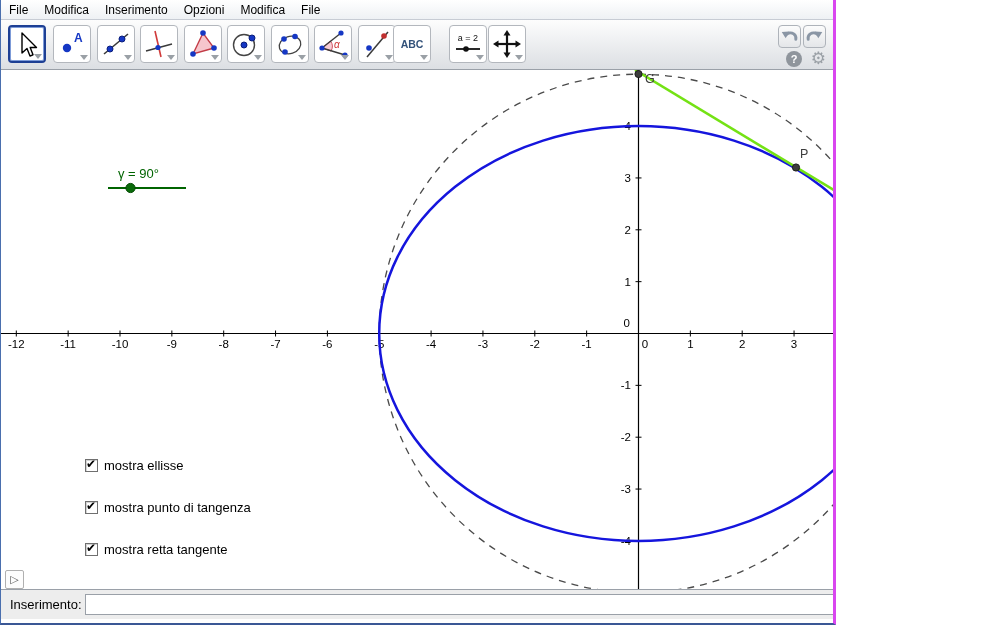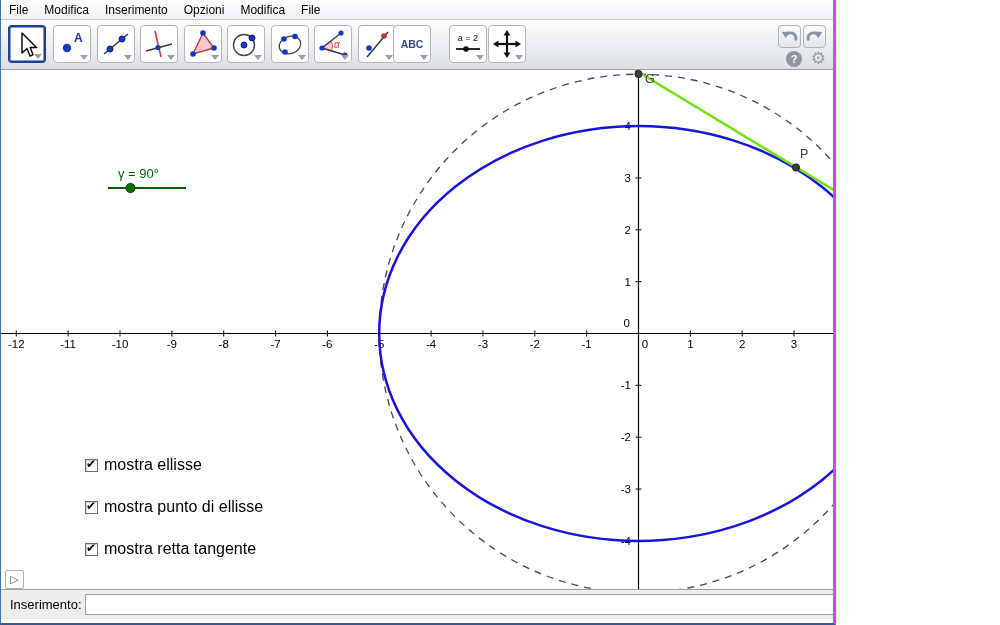--- a/index.html
+++ b/index.html
@@ -35,21 +35,21 @@
   #graphics { position:absolute; top:70px; left:0; width:998px; height:523px; background:#fff; }
   #gsvg { position:absolute; top:0; left:0; }
   .axis-label { font-size:11.5px; fill:#000; font-family:"Liberation Sans",sans-serif; }
   .pt-label { font-size:12.5px; fill:#3c3c3c; font-family:"Liberation Sans",sans-serif; }
 
   .cb-row { position:absolute; left:84px; height:16px; display:flex; align-items:center; }
   .cb-box { width:13px; height:13px; background:#fff; border:1px solid #6f6f6f;
             box-shadow:inset 1px 1px 0 #d4d4d4; position:relative; }
   .cb-check { position:absolute; left:0px; top:-3px; font-size:12px; color:#000; font-weight:bold;
               font-family:"DejaVu Sans", sans-serif; }
-  .cb-label { margin-left:6px; font-size:16px; color:#000; white-space:nowrap; }
+  .cb-label { margin-left:6px; font-size:13px; color:#000; white-space:nowrap; }
 
   #play-btn { position:absolute; left:4px; top:500px; width:19px; height:19px; background:#fdfdfd;
               border:1px solid #b0b0b0; border-radius:2px; font-size:11px; color:#555;
               text-align:center; line-height:17px; font-family:"DejaVu Sans",sans-serif; }
   #refresh-btn { position:absolute; left:982px; top:3px; width:17px; height:17px; }
 
   
   #inputbar { position:absolute; top:589px; left:0; width:100%; height:30px; background:#ededed;
               border-top:1px solid #9aa0a8; }
   #input-label { position:absolute; left:9px; top:0; height:30px; line-height:30px; font-size:13px; color:#000; }
@@ -291,21 +291,21 @@
         <div class="cb-row" style="top: 387px;">
           <span class="cb-box">
             <span class="cb-check">✔</span>
           </span>
           <span class="cb-label">mostra ellisse</span>
         </div>
         <div class="cb-row" style="top: 429px;">
           <span class="cb-box">
             <span class="cb-check">✔</span>
           </span>
-          <span class="cb-label">mostra punto di ellisse</span>
+          <span class="cb-label">mostra punto di tangenza</span>
         </div>
         <div class="cb-row" style="top: 471px;">
           <span class="cb-box">
             <span class="cb-check">✔</span>
           </span>
           <span class="cb-label">mostra retta tangente</span>
         </div>
       </div>
 
     <div id="play-btn">▷</div>

